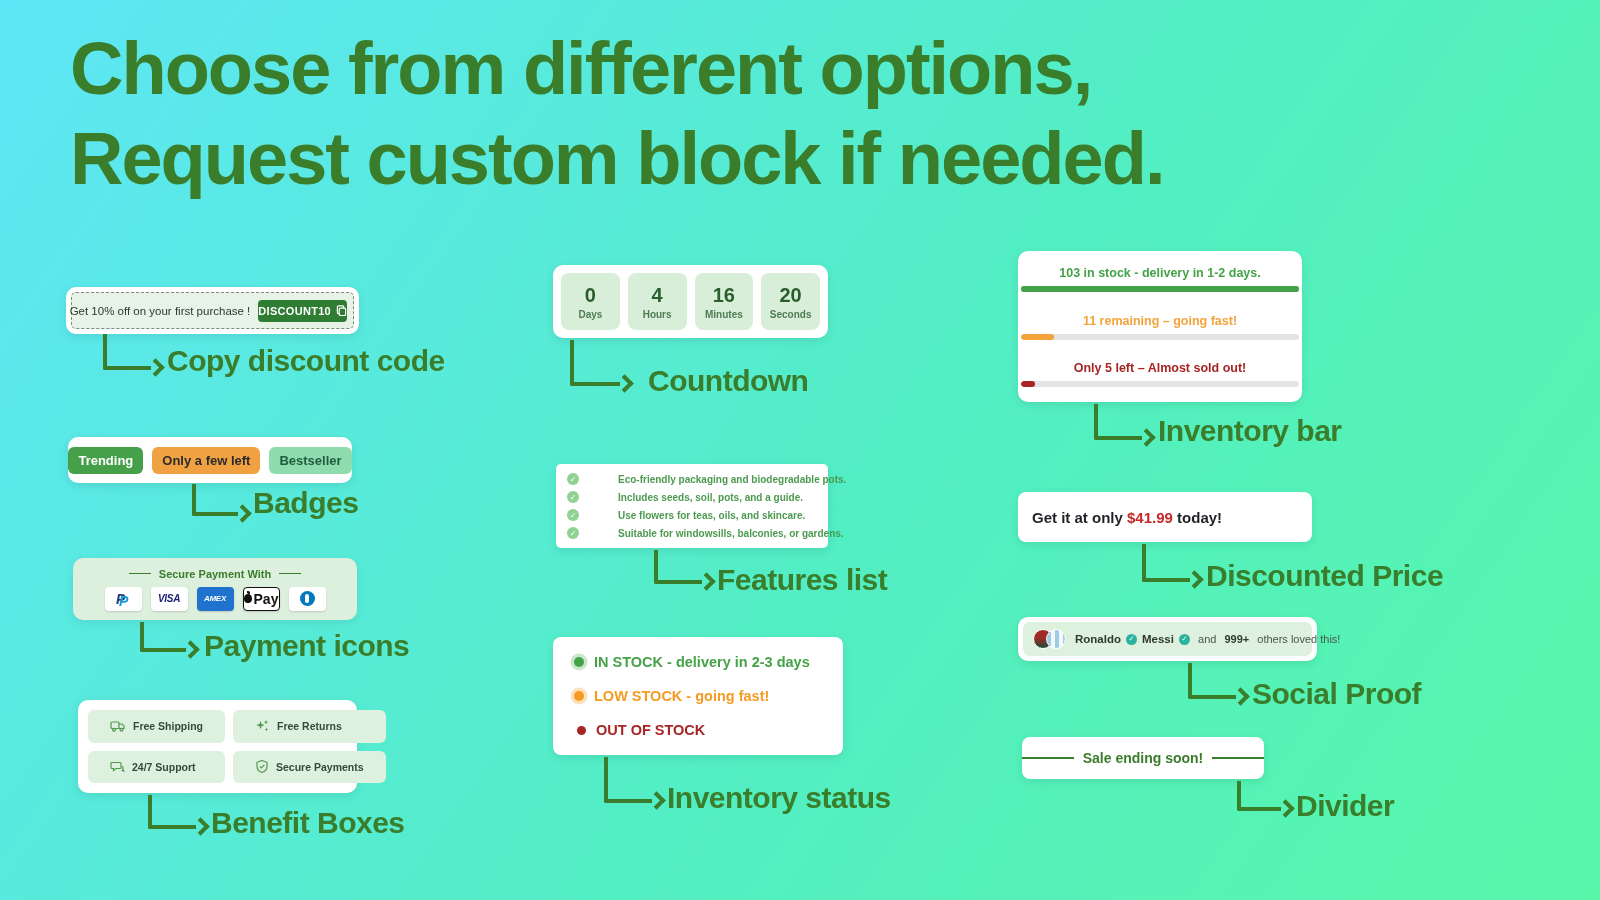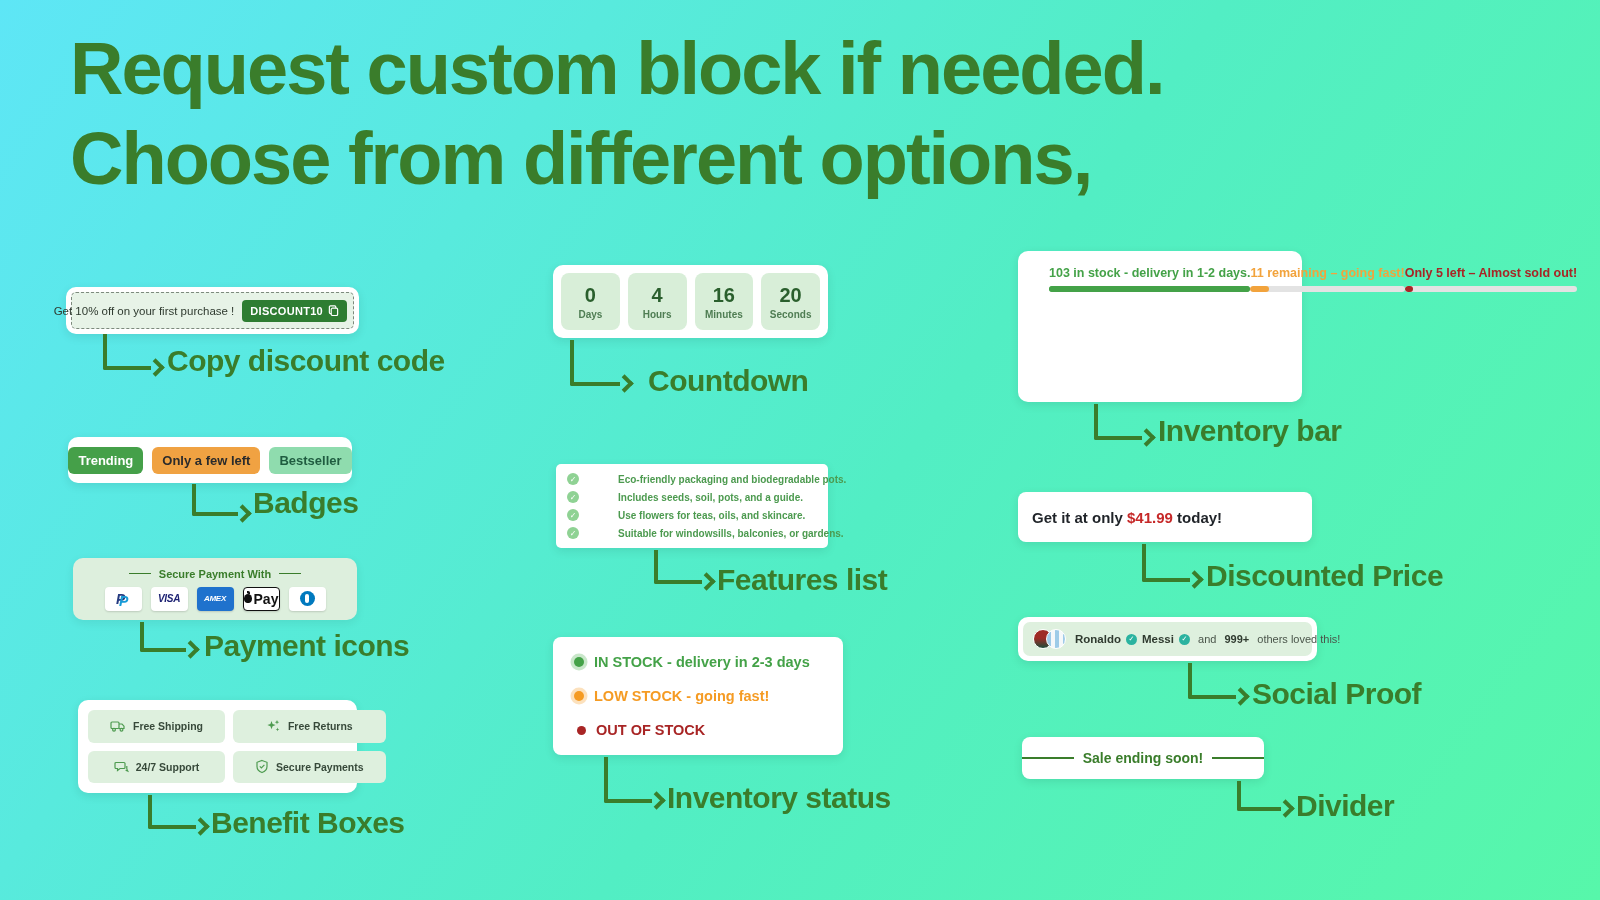--- a/index.html
+++ b/index.html
@@ -41,21 +41,21 @@
   .discount-card { left:66px; top:287px; width:293px; height:47px; padding:5px; }
   .discount-inner {
     width:100%; height:100%; border:1px dashed #7d8a7d; border-radius:5px;
     background:#e7f3e7; display:flex; align-items:center; justify-content:flex-end;
     padding:0 6px 0 10px; gap:8px;
   }
   .discount-msg { font-size:11.5px; color:#2f3a2f; white-space:nowrap; }
   .discount-btn {
     background:#2e7d32; border:none; color:#fff; font-family:inherit;
     font-size:11px; font-weight:700; letter-spacing:.3px;
-    padding:5px 8px; border-radius:4px; display:flex; align-items:center; gap:5px; cursor:pointer;
+    padding:5px 0; border-radius:4px; display:flex; align-items:center; gap:5px; cursor:pointer;
   }
 
   
   .badges-card { left:68px; top:437px; width:284px; height:46px; display:flex; align-items:center; justify-content:center; gap:9px; padding:0 8px; }
   .badge { font-size:13px; font-weight:600; padding:6px 10px; border-radius:6px; white-space:nowrap; }
 
   
   .pay-card { left:73px; top:558px; width:284px; height:62px; background:#ddefdd; border-radius:10px;
     box-shadow:0 3px 10px rgba(0,40,30,.08); display:flex; flex-direction:column; align-items:center; justify-content:center; gap:7px; }
   .pay-title-row { display:flex; align-items:center; gap:8px; }
@@ -74,21 +74,21 @@
   .chip-apple { border:1.5px solid #111; }
   .apple-glyph { width:8px; height:9px; background:#111; border-radius:50% 50% 46% 46%; position:relative; margin-right:2px; }
   .apple-glyph::before { content:""; position:absolute; width:3px; height:3px; background:#111; border-radius:0 60% 0 60%; top:-3px; left:3px; }
   .applepay-txt { font-size:14px; font-weight:700; color:#111; }
   .diners-circle { width:15px; height:15px; border-radius:50%; background:#0079be; display:flex; align-items:center; justify-content:center; }
   .diners-gap { width:4px; height:9px; background:#fff; border-radius:2px; }
 
   
   .benefit-card { left:78px; top:700px; width:279px; height:93px; padding:10px;
     display:grid; grid-template-columns:1fr 1fr; grid-template-rows:1fr 1fr; gap:8px; }
-  .benefit-box { background:#def0de; border-radius:6px; display:flex; align-items:center; gap:7px; padding:0 22px;justify-content:center; }
+  .benefit-box { background:#def0de; border-radius:6px; display:flex; align-items:center; gap:7px; padding:0 22px; }
   .benefit-text { font-size:10.5px; font-weight:600; color:#37493a; white-space:nowrap; }
 
   
   .count-card { left:553px; top:265px; width:275px; height:73px; padding:8px; display:flex; gap:8px; }
   .count-tile { flex:1; background:#d8eed8; border-radius:8px; display:flex; flex-direction:column; align-items:center; justify-content:center; gap:2px; }
   .count-num { font-size:20px; font-weight:700; color:#2a5f2d; }
   .count-unit { font-size:10px; font-weight:600; color:#4f7d53; }
 
   
   .feat-card { left:556px; top:464px; width:272px; height:84px; border-radius:5px; padding:9px 11px;
@@ -102,22 +102,22 @@
   .status-card { left:553px; top:637px; width:290px; height:118px; border-radius:8px; padding:17px 21px;
     display:flex; flex-direction:column; justify-content:space-between; }
   .status-row { display:flex; align-items:center; gap:10px; }
   .status-dot { width:10px; height:10px; border-radius:50%; flex:0 0 auto; }
   .halo-green { box-shadow:0 0 0 3.5px rgba(76,175,80,.30); }
   .halo-orange { box-shadow:0 0 0 3.5px rgba(245,155,35,.30); }
   .dot-plain { width:9px; height:9px; margin-left:3px; }
   .status-text { font-size:14.5px; font-weight:700; white-space:nowrap;text-align:center; }
 
   
-  .invbar-card { left:1018px; top:251px; width:284px; height:151px; padding:15px 31px;
-    display:flex; flex-direction:row; justify-content:space-between; }
+  .invbar-card { left:1018px; top:251px; width:284px; height:151px; padding:15px 3px;
+    display:flex; flex-direction:column; justify-content:space-between; }
   .invbar-row { display:flex; flex-direction:column; align-items:center; gap:6px; }
   .invbar-text { font-size:12.5px; font-weight:700; white-space:nowrap; }
   .invbar-track { width:100%; height:6px; border-radius:3px; background:#e3e3e3; overflow:hidden; }
   .invbar-fill { height:100%; border-radius:3px; }
 
   
   .price-card { left:1018px; top:492px; width:294px; height:50px; border-radius:8px;
     display:flex; align-items:center; padding-left:14px; font-size:15px; color:#1f2328; font-weight:600; }
   .price-amount { color:#c62828; font-weight:800; white-space:pre; }
   .price-part { white-space:pre; }
@@ -141,22 +141,22 @@
     display:flex; align-items:center; gap:9px; }
   .div-line { flex:1; height:1.5px; background:#3a7d2b; }
   .div-text { font-size:14px; font-weight:600; color:#3a7d2b; white-space:nowrap; }
 
   .icon-svg { display:block; }
 </style>
 </head>
 <body>
 
 <div class="abs heading">
+  <div>Choose from different options,</div>
   <div>Request custom block if needed.</div>
-  <div>Choose from different options,</div>
 </div>
 
 <div class="abs card discount-card">
   <div class="discount-inner">
     <span class="discount-msg">Get 10% off on your first purchase !</span>
     <button class="discount-btn">
       <span>DISCOUNT10</span>
       <span>
         <svg class="icon-svg" width="11" height="11" viewBox="0 0 12 12">
             <rect x="3.5" y="3.5" width="7" height="8" rx="1.5" fill="none" stroke="#fff" stroke-width="1.3"></rect>

